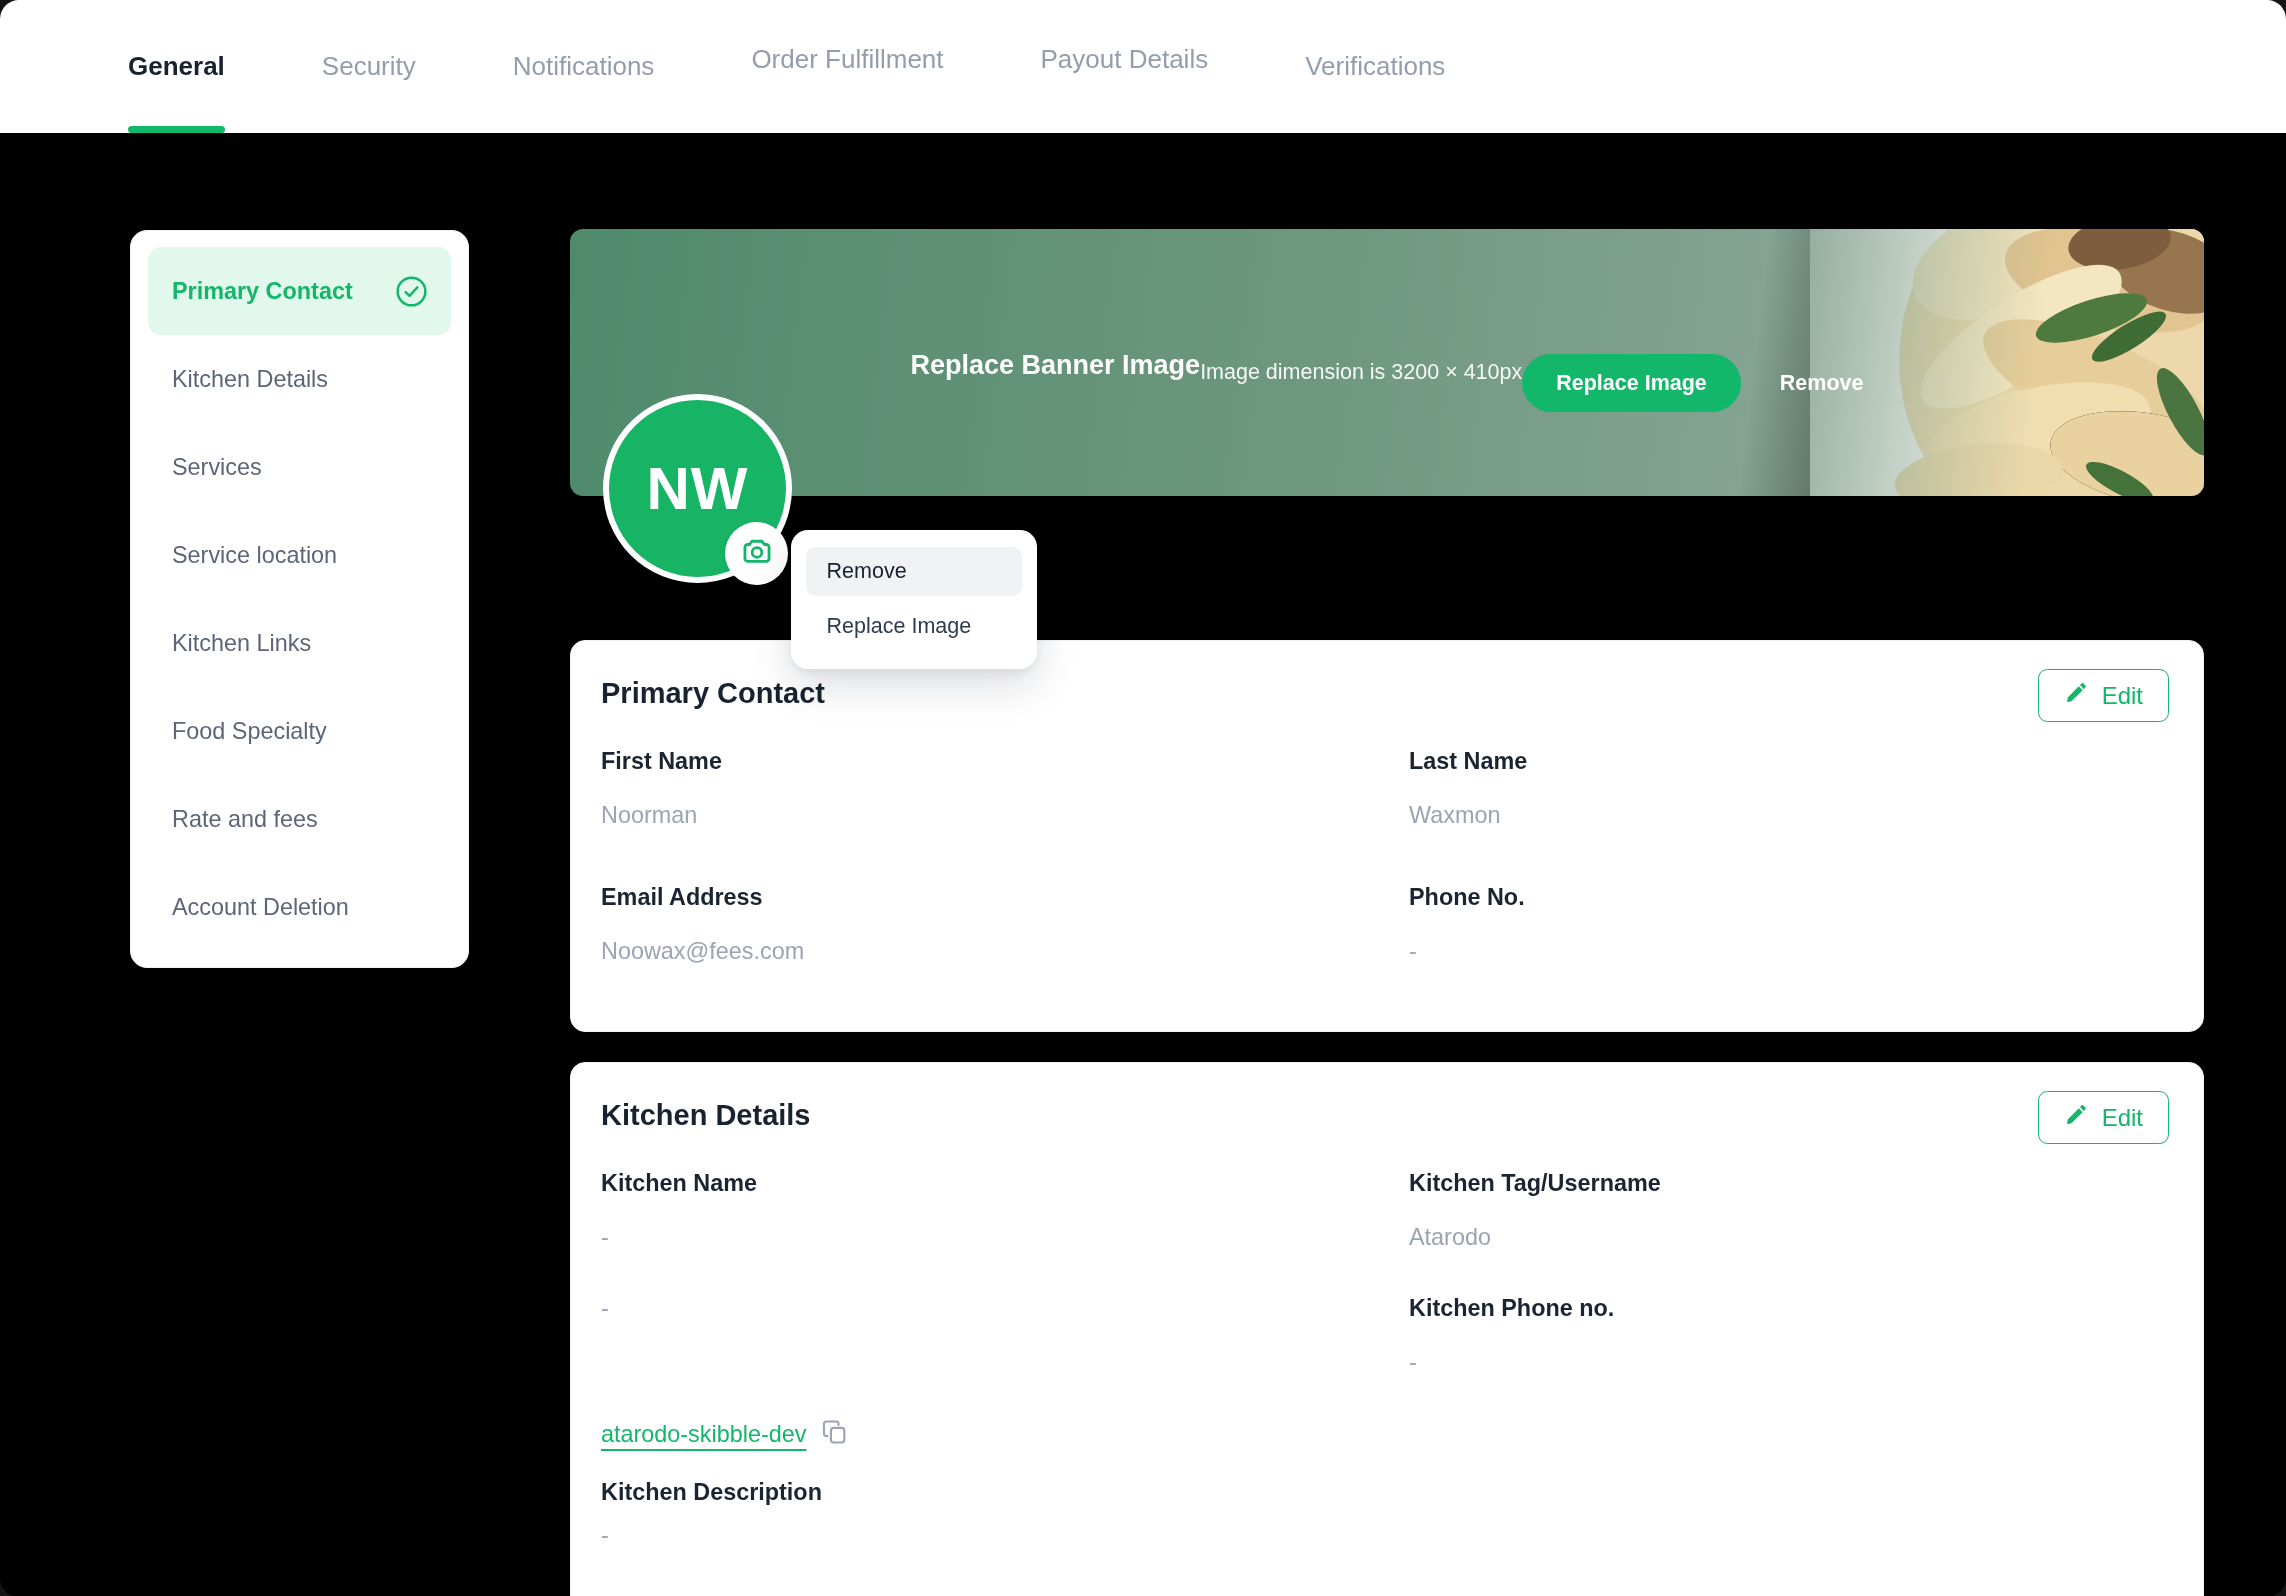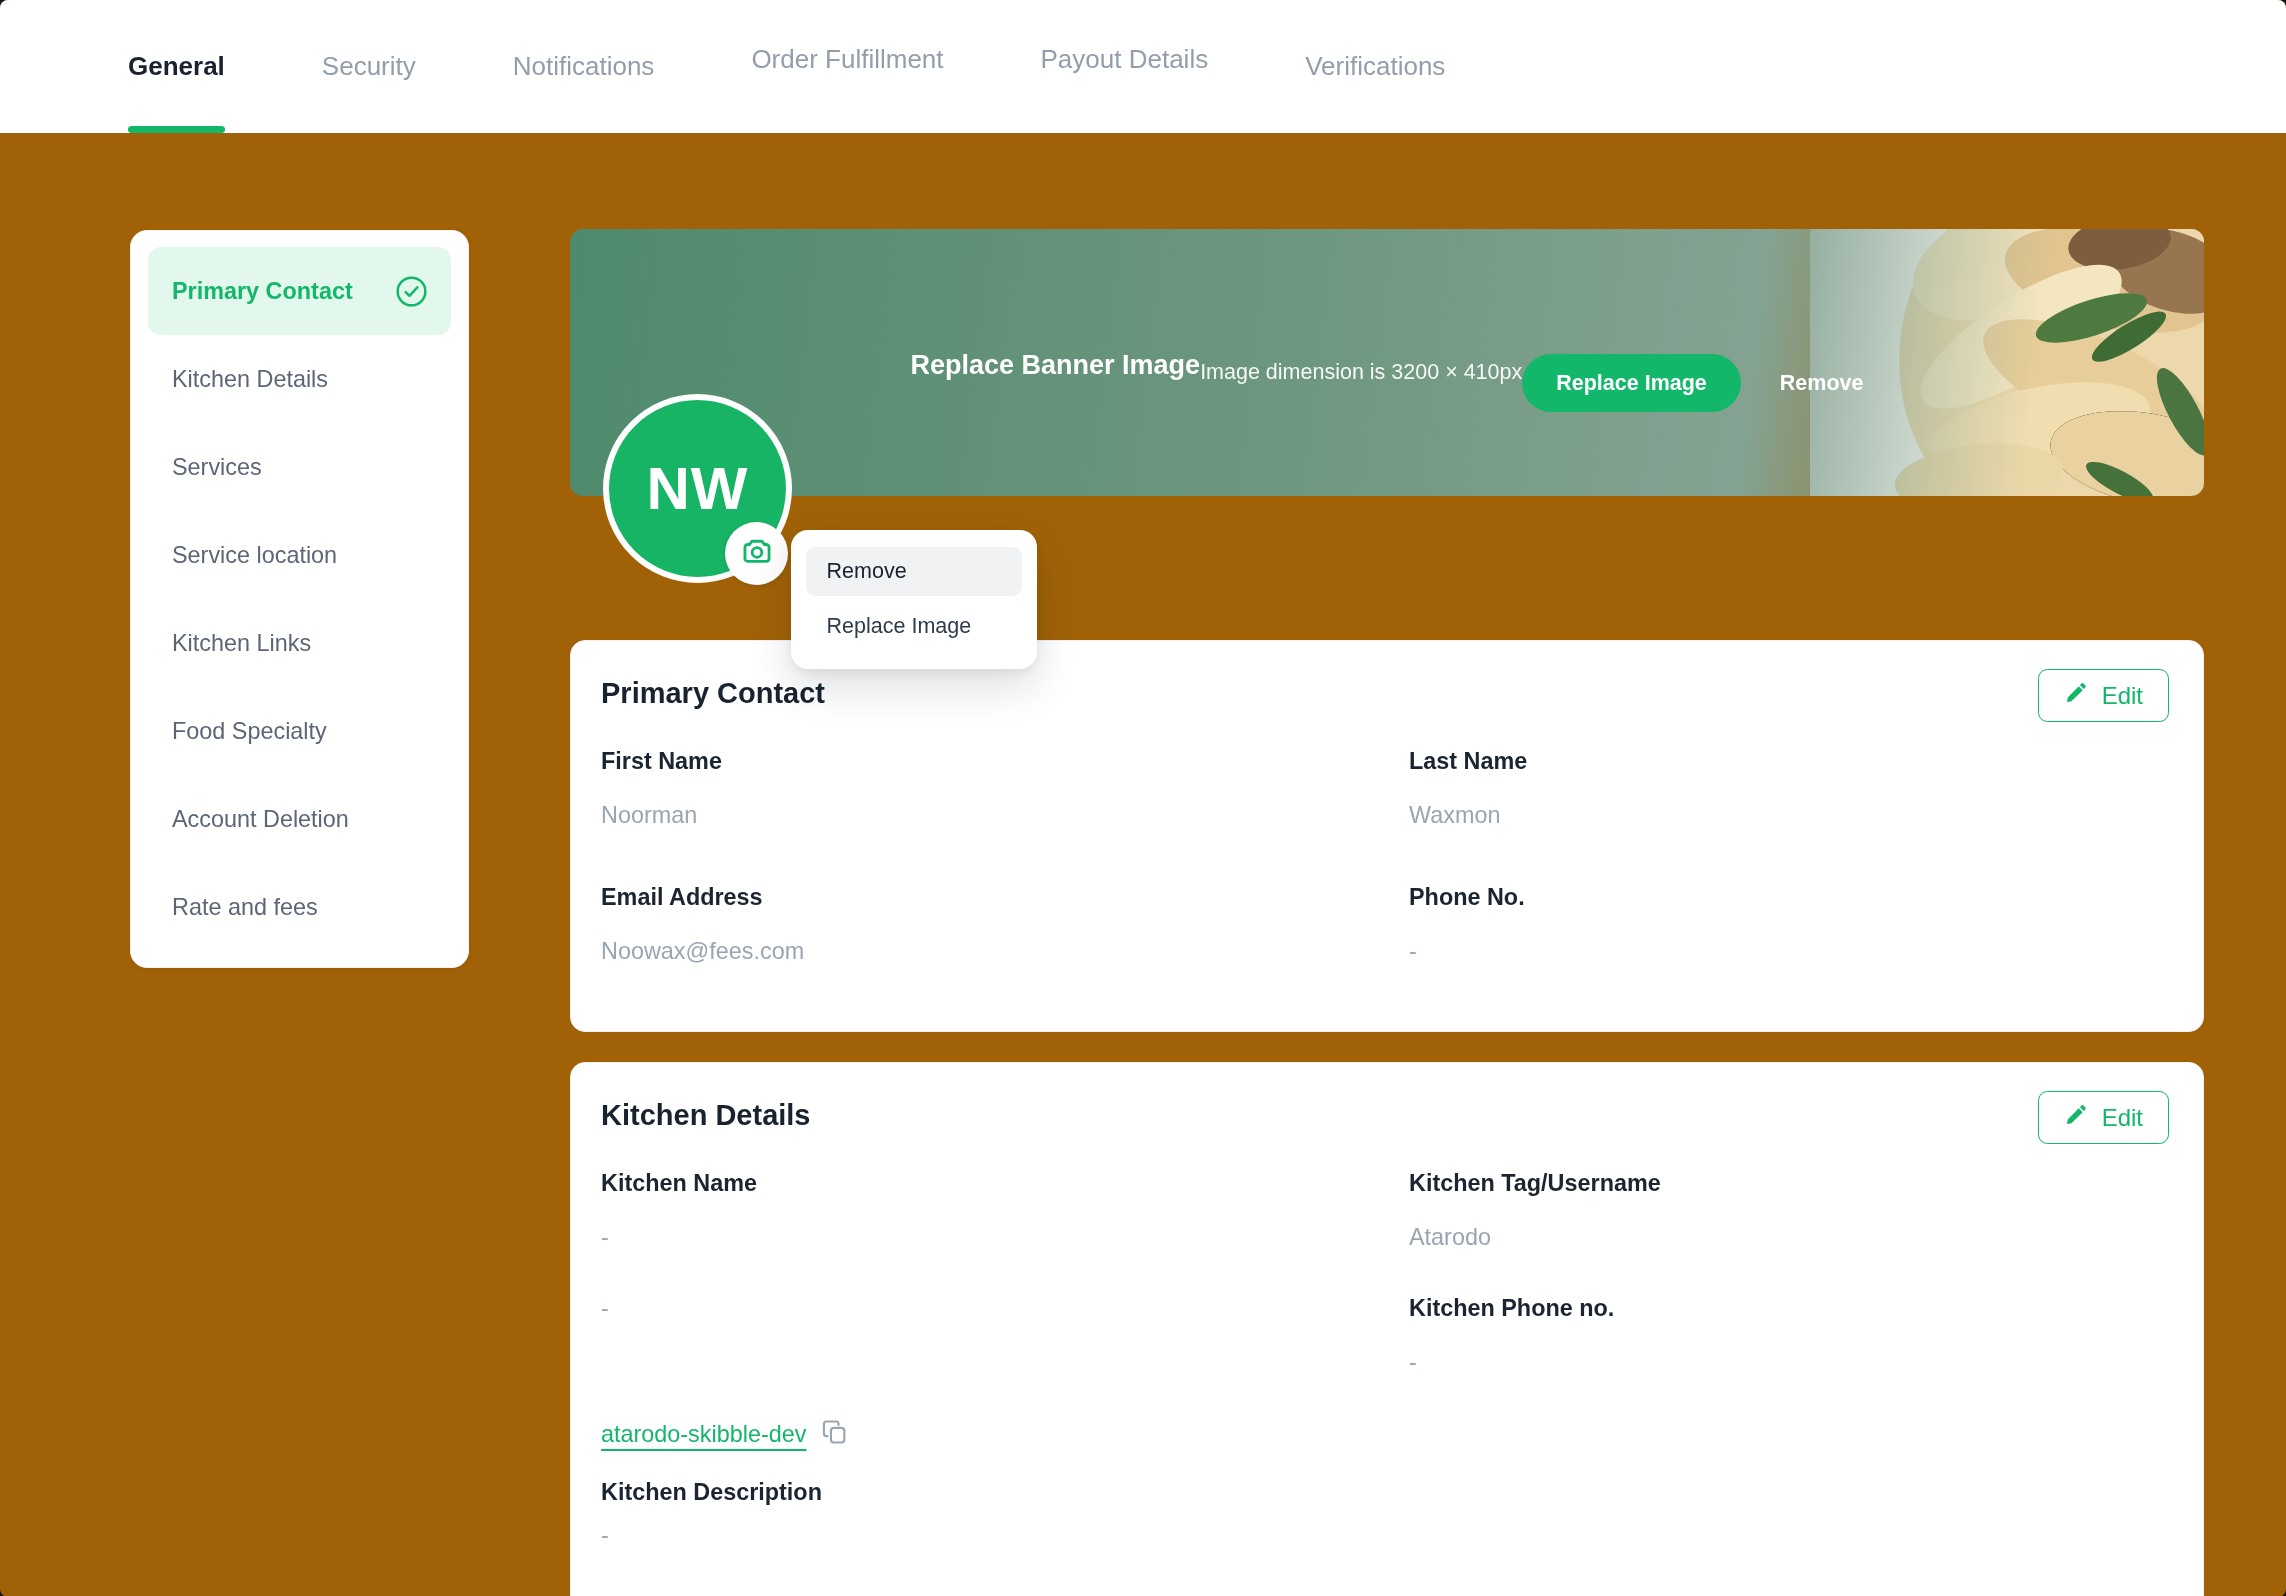--- a/index.html
+++ b/index.html
@@ -1,20 +1,20 @@
 <!DOCTYPE html>
 <html style="font-size:15px"><head>
 <meta charset="utf-8">
 <style>
   * { margin:0; padding:0; box-sizing:border-box; }
   html,body { background:#141414; }
   body { font-family:"Liberation Sans", sans-serif; }
   .page {
     position:relative; width:2286px; height:1597px;
-    background:#a16207; border-radius:8px; overflow:hidden;
+    background:#000000; border-radius:19px; overflow:hidden;
   }
   
   .tabbar {
     position:absolute; top:0; left:0; right:0; height:133px;
     background:#ffffff; display:flex; align-items:stretch;
     padding-left:128px; gap:97px; z-index:5;
   }
   .tab {
     position:relative; display:flex; align-items:center;
     font-size:26px; color:#939dab; cursor:pointer; white-space:nowrap;
@@ -157,24 +157,24 @@
     <div class="side-item">
         <span>Service location</span>
       </div>
     <div class="side-item">
         <span>Kitchen Links</span>
       </div>
     <div class="side-item">
         <span>Food Specialty</span>
       </div>
     <div class="side-item">
+        <span>Rate and fees</span>
+      </div>
+    <div class="side-item">
         <span>Account Deletion</span>
-      </div>
-    <div class="side-item">
-        <span>Rate and fees</span>
       </div>
   </aside>
 
   <div class="banner">
     <svg class="banner-photo" viewBox="0 0 420 285" preserveAspectRatio="xMidYMid slice">
       <rect width="420" height="285" fill="#efe8da"></rect>
       <ellipse cx="-15" cy="145" rx="200" ry="300" fill="#f9f7f3"></ellipse>
       <ellipse cx="290" cy="140" rx="195" ry="205" fill="#ecd8ab"></ellipse>
       <ellipse cx="200" cy="35" rx="95" ry="55" fill="#f2e3bc" transform="rotate(-22 200 35)"></ellipse>
       <ellipse cx="320" cy="55" rx="115" ry="50" fill="#e1c48f" transform="rotate(14 320 55)"></ellipse>

